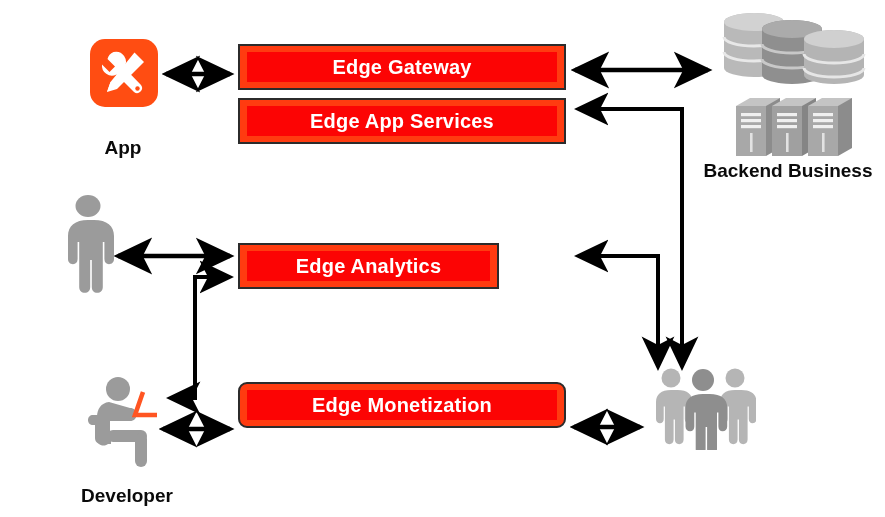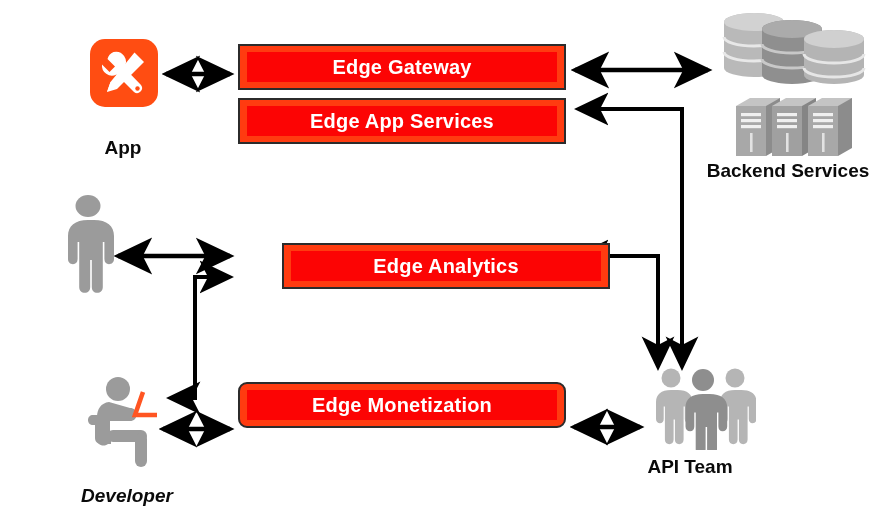--- a/index.html
+++ b/index.html
@@ -103,21 +103,21 @@
       <span>Edge Gateway</span>
     </div>
   </div>
 
   <div class="edgebox" style="left:238px; top:98px; width:328px; height:46px;">
     <div class="inner">
       <span>Edge App Services</span>
     </div>
   </div>
 
-  <div class="edgebox" style="left:238px; top:243px; width:328px; height:46px;margin-left:44px;">
+  <div class="edgebox" style="left:238px; top:243px; width:261px; height:46px;">
     <div class="inner">
       <span>Edge Analytics</span>
     </div>
   </div>
 
   <div class="edgebox" style="left:238px; top:382px; width:328px; height:46px;border-radius:9px;">
     <div class="inner">
       <span>Edge Monetization</span>
     </div>
   </div>
@@ -163,21 +163,21 @@
         <rect x="50" y="58" width="12" height="34" rx="6"></rect>
 
         <path d="M10 47 l0 16 c0 3.5 2.5 6 6 6 l10 0 l0 -10 l-6 0 l0 -12 Z"></path>
       </g>
 
       <g fill="none" stroke="#ff5522" stroke-width="4.5" stroke-linejoin="miter" stroke-linecap="butt">
         <path d="M58 17 L50 40 L72 40"></path>
       </g>
     </svg>
   </div>
-  <div class="nodelabel" style="left:62px; top:485px; width:130px;font-style:italic;">Developer</div>
+  <div class="nodelabel" style="left:62px; top:485px; width:130px;">Developer</div>
 
   <div class="icon" style="left:716px; top:6px; width:152px; height:150px;">
     <svg width="152" height="150" viewBox="0 0 152 150">
 
       <g>
 
         <g>
           <path d="M8 16 a30 9 0 0 1 60 0 l0 46 a30 9 0 0 1 -60 0 Z" fill="#b9b9b9"></path>
           <ellipse cx="38" cy="16" rx="30" ry="9" fill="#d2d2d2"></ellipse>
           <path d="M8 31 a30 9 0 0 0 60 0" fill="none" stroke="#e8e8e8" stroke-width="3"></path>
@@ -232,36 +232,35 @@
           <g fill="#f0f0f0">
             <rect x="97" y="107" width="20" height="3.2"></rect>
             <rect x="97" y="113" width="20" height="3.2"></rect>
             <rect x="97" y="119" width="20" height="3.2"></rect>
           </g>
           <rect x="106" y="127" width="2.6" height="19" fill="#e2e2e2"></rect>
         </g>
       </g>
     </svg>
   </div>
-  <div class="nodelabel" style="left:694px; top:160px; width:188px;">Backend Services</div>
+  <div class="nodelabel" style="left:694px; top:160px; width:188px;">Backend Business</div>
 
   <div class="icon" style="left:650px; top:366px; width:106px; height:84px;">
     <svg width="106" height="84" viewBox="0 0 106 84">
 
       <g fill="#b5b5b5">
         <circle cx="21" cy="12" r="9.5"></circle>
         <path d="M21 24 c-10 0 -15 4.5 -15 12 l0 17 c0 2.6 1.7 4.2 4 4.2 c2.3 0 3.7 -1.6 3.7 -4.2 l0 -12.5 l1.2 0 l0 33 c0 2.9 1.9 4.7 4.4 4.7 c2.6 0 4.3 -1.8 4.3 -4.7 l0 -20 l1.3 0 l0 20 c0 2.9 1.7 4.7 4.3 4.7 c2.5 0 4.4 -1.8 4.4 -4.7 l0 -33 l1.2 0 l0 12.5 c0 2.6 1.4 4.2 3.7 4.2 c2.3 0 4 -1.6 4 -4.2 l0 -17 c0 -7.5 -5 -12 -15 -12 Z"></path>
       </g>
 
       <g fill="#b5b5b5">
         <circle cx="85" cy="12" r="9.5"></circle>
         <path d="M85 24 c-10 0 -15 4.5 -15 12 l0 17 c0 2.6 1.7 4.2 4 4.2 c2.3 0 3.7 -1.6 3.7 -4.2 l0 -12.5 l1.2 0 l0 33 c0 2.9 1.9 4.7 4.4 4.7 c2.6 0 4.3 -1.8 4.3 -4.7 l0 -20 l1.3 0 l0 20 c0 2.9 1.7 4.7 4.3 4.7 c2.5 0 4.4 -1.8 4.4 -4.7 l0 -33 l1.2 0 l0 12.5 c0 2.6 1.4 4.2 3.7 4.2 c2.3 0 4 -1.6 4 -4.2 l0 -17 c0 -7.5 -5 -12 -15 -12 Z"></path>
       </g>
 
       <g fill="#8e8e8e">
         <circle cx="53" cy="14" r="11"></circle>
         <path d="M53 28 c-11.5 0 -17.5 5 -17.5 13.5 l0 19 c0 3 2 4.8 4.6 4.8 c2.6 0 4.2 -1.8 4.2 -4.8 l0 -14 l1.4 0 l0 36.5 c0 3.3 2.2 5.3 5 5.3 c3 0 4.9 -2 4.9 -5.3 l0 -22 l1.5 0 l0 22 c0 3.3 1.9 5.3 4.9 5.3 c2.8 0 5 -2 5 -5.3 l0 -36.5 l1.4 0 l0 14 c0 3 1.6 4.8 4.2 4.8 c2.6 0 4.6 -1.8 4.6 -4.8 l0 -19 c0 -8.5 -6 -13.5 -17.5 -13.5 Z"></path>
       </g>
     </svg>
   </div>
-  <div class="nodelabel" style="left:620px; top:456px; width:140px;">API Team</div>
 
 </div>
 
 </body></html>

